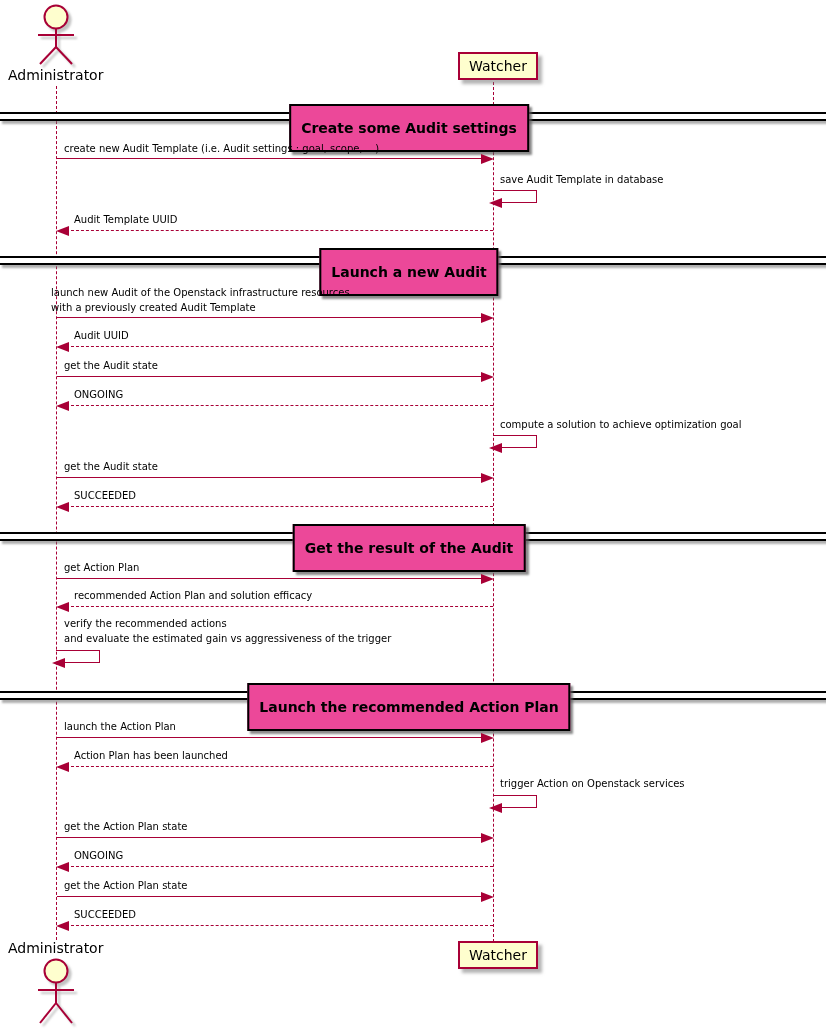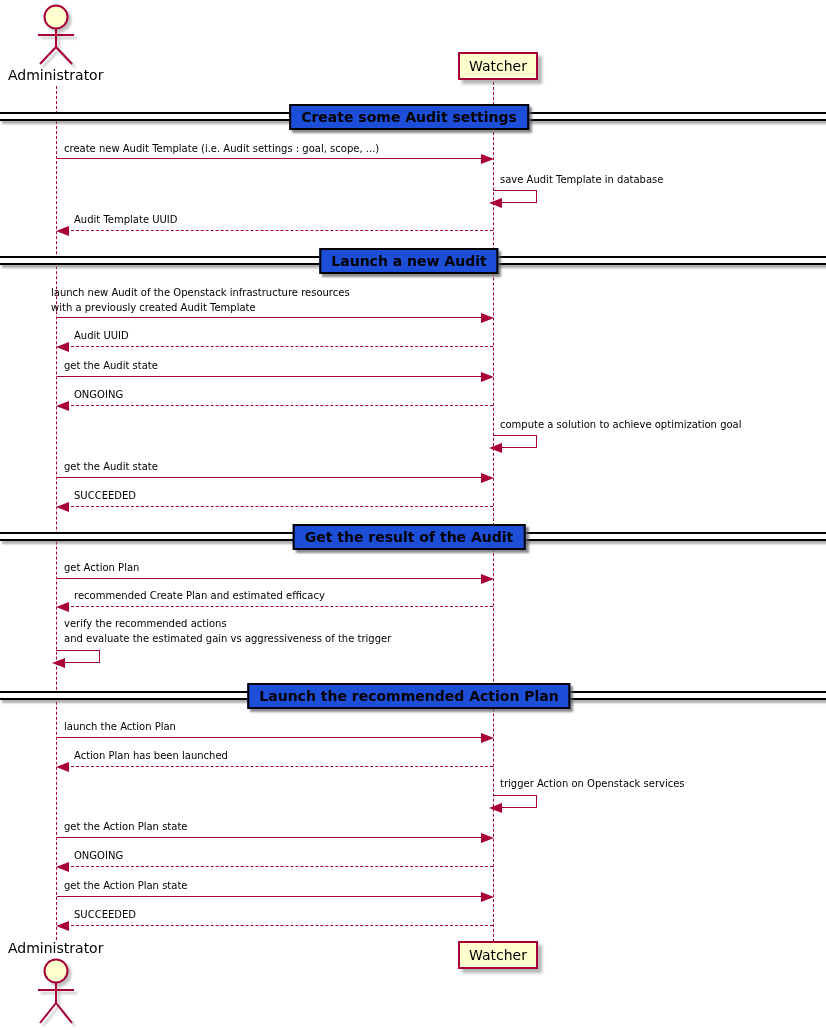--- a/index.html
+++ b/index.html
@@ -15,21 +15,21 @@
   }
   .actor-svg{position:absolute;filter:drop-shadow(3px 3px 1px rgba(120,120,120,0.45));}
   .actor-label{position:absolute;font-size:14px;color:#000000;white-space:nowrap;}
   .divider-line{
     position:absolute;left:0;width:826px;height:9px;box-sizing:border-box;
     border-top:2px solid #000;border-bottom:2px solid #000;background:#fff;
     box-shadow:2px 3px 2px rgba(120,120,120,0.6);
   }
   .divider-box{
     position:absolute;left:409px;transform:translateX(-50%);
-    background:#1d4ed8;border:2px solid #000;padding:3px 10px;
+    background:#ec4899;border:2px solid #000;padding:14px 10px;
     font-size:14px;font-weight:bold;white-space:nowrap;
     box-shadow:3px 3px 2px rgba(90,90,90,0.7);
   }
   .msg-text{position:absolute;font-size:10px;line-height:15px;white-space:pre-line;}
   .arrow{position:absolute;height:0;}
   .arrow.solid{border-top:1px solid #A80036;}
   .arrow.dashed{border-top:1px dashed #A80036;}
   .ah-right{position:absolute;width:0;height:0;
     border-top:5px solid transparent;border-bottom:5px solid transparent;
     border-left:13px solid #A80036;}
@@ -105,21 +105,21 @@
   <div class="arrow dashed" style="left:66px;top:506px;width:427px"></div>
   <div class="ah-left" style="left:56px;top:502px"></div>
 
   <div class="divider-line" style="top:532px"></div>
   <div class="divider-box" style="top:524px">Get the result of the Audit</div>
 
   <div class="msg-text" style="left:64px;top:560px">get Action Plan</div>
   <div class="arrow solid" style="left:57px;top:578px;width:425px"></div>
   <div class="ah-right" style="left:481px;top:574px"></div>
 
-  <div class="msg-text" style="left:74px;top:588px">recommended Create Plan and estimated efficacy</div>
+  <div class="msg-text" style="left:74px;top:588px">recommended Action Plan and solution efficacy</div>
   <div class="arrow dashed" style="left:66px;top:606px;width:427px"></div>
   <div class="ah-left" style="left:56px;top:602px"></div>
 
   <div class="msg-text" style="left:64px;top:616px">verify the recommended actions
 and evaluate the estimated gain vs aggressiveness of the trigger</div>
   <div class="selfloop" style="left:56px;top:650px;width:44px;height:13px"></div>
   <div class="ah-left" style="left:52px;top:658px"></div>
 
   <div class="divider-line" style="top:691px"></div>
   <div class="divider-box" style="top:683px">Launch the recommended Action Plan</div>

